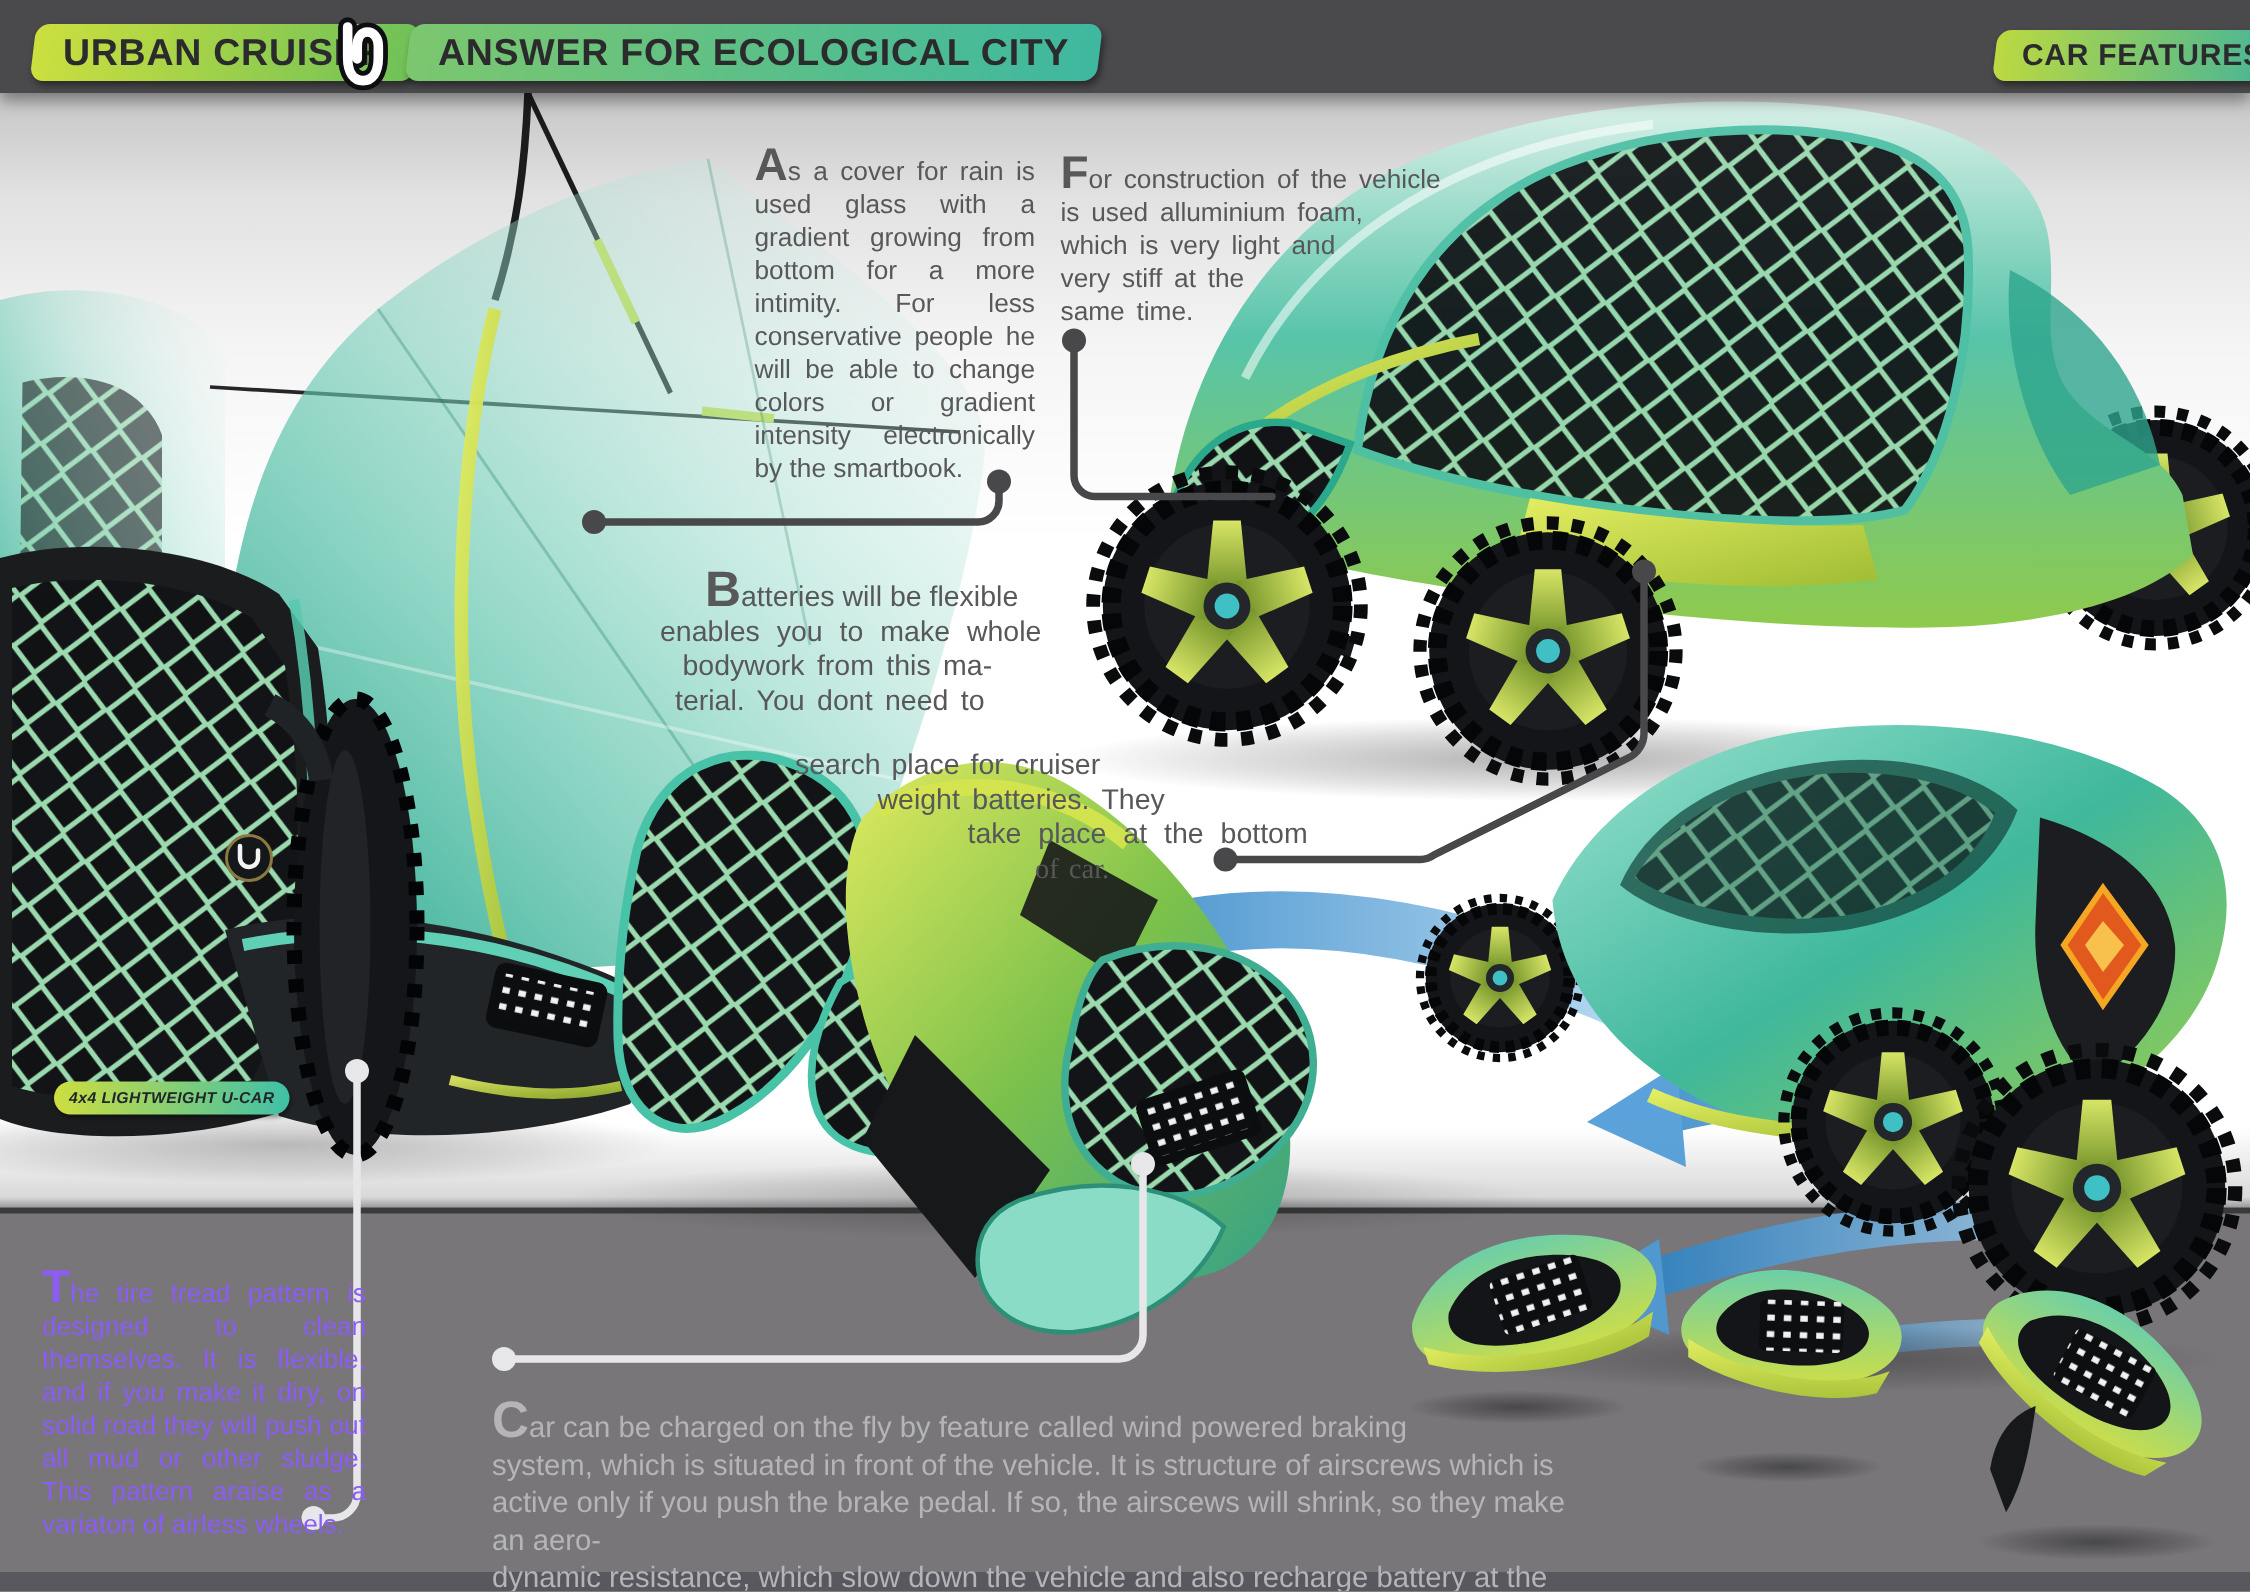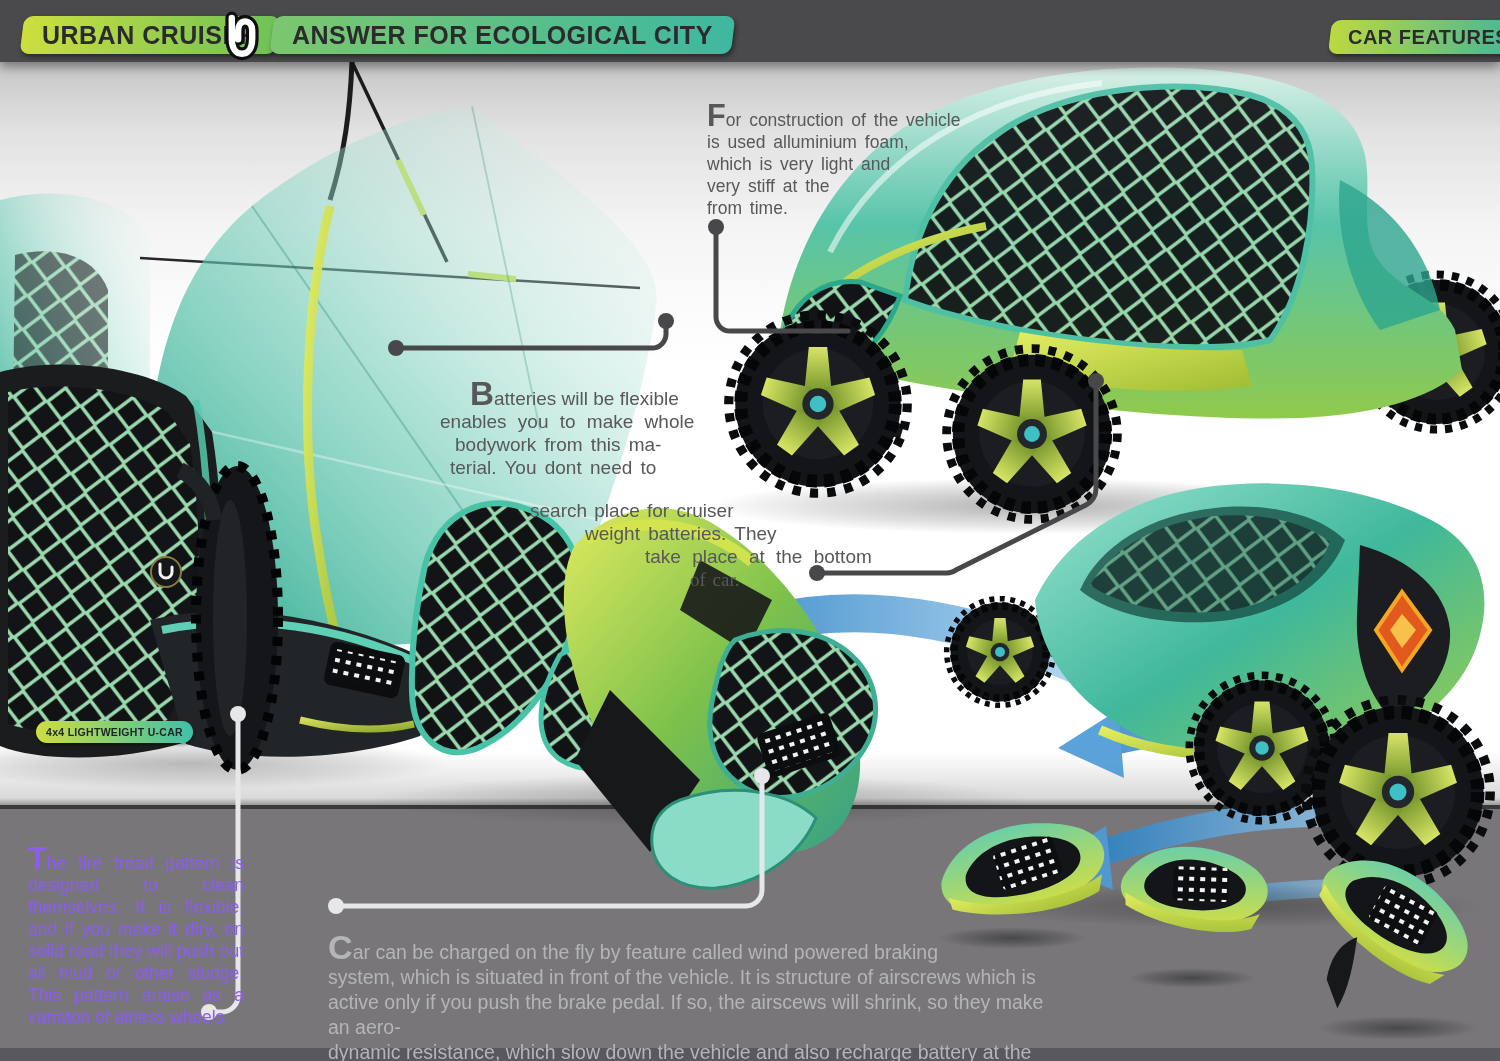--- a/index.html
+++ b/index.html
@@ -48,21 +48,21 @@
   .stair>div:nth-child(7){margin-left:315px;word-spacing:6px;}
   .stair>div:nth-child(8){margin-left:360px;word-spacing:2px;font-family:Liberation Serif, serif;}
   .stair>div:nth-child(9){}
   .ann-tires{left:28px;top:845px;width:216px;color:#8b5cf6;}
   .ann-braking{left:328px;top:932px;width:740px;color:#b5b4b9;font-size:19.5px;line-height:25px;}
 
   
   .ucar-badge{position:absolute;left:36px;top:721px;height:22px;padding:0 10px;z-index:31;
       display:flex;align-items:center;border-radius:11px;
       background:linear-gradient(90deg,#cede3f,#3fc0a8);box-shadow:1px 2px 3px rgba(0,0,0,.4);
-      font-size:10.5px;font-weight:bold;color:#20262a;letter-spacing:.3px;white-space:nowrap;}
+      font-size:10.5px;font-weight:bold;font-style:italic;color:#20262a;letter-spacing:.3px;white-space:nowrap;}
 
   
   .art,.lines-overlay{position:absolute;left:0;top:0;width:1500px;height:1061px;z-index:10;}
   .lines-overlay{z-index:25;pointer-events:none;}
 </style>
 </head>
 <body>
 
 <div class="poster">
 
@@ -296,28 +296,31 @@
     </div>
     <div class="badge badge-right">
       <span>CAR FEATURES</span>
     </div>
   </div>
   <svg class="logo" viewBox="0 0 54 64" aria-hidden="true">
     <path d="M15 12 V36 C15 48 20 54 27 54 C34 54 39 48 39 36 V27 C39 20 35 16 30.5 16 C26 16 22.5 20 22.5 27 V37" fill="none" stroke="#0e0e10" stroke-width="15" stroke-linecap="round" stroke-linejoin="round"></path>
     <path d="M15 12 V36 C15 48 20 54 27 54 C34 54 39 48 39 36 V27 C39 20 35 16 30.5 16 C26 16 22.5 20 22.5 27 V37" fill="none" stroke="#ffffff" stroke-width="7.5" stroke-linecap="round" stroke-linejoin="round"></path>
   </svg>
 
+  <div class="ann ann-rain justify">
+    <p>As a cover for rain is used glass with a gradient growing from bottom for a more intimity. For less conservative people he will be able to change colors or gradient intensity electronically by the smartbook.</p>
+  </div>
 
   <div class="ann ann-construction">
     <div class="lines">
         <div style="--i: 0;">For construction of the vehicle</div>
         <div style="--i: 1;">is used alluminium foam,</div>
         <div style="--i: 2;">which is very light and</div>
         <div style="--i: 3;">very stiff at the</div>
-        <div style="--i: 4;">from time.</div>
+        <div style="--i: 4;">same time.</div>
       </div>
   </div>
 
   <div class="ann ann-batteries">
     <div class="lines stair">
         <div style="--i: 0;">Batteries will be flexible</div>
         <div style="--i: 2;">enables you to make whole</div>
         <div style="--i: 3;">bodywork from this ma-</div>
         <div style="--i: 4;">terial. You dont need to</div>
         <div style="--i: 5;">search place for cruiser</div>

